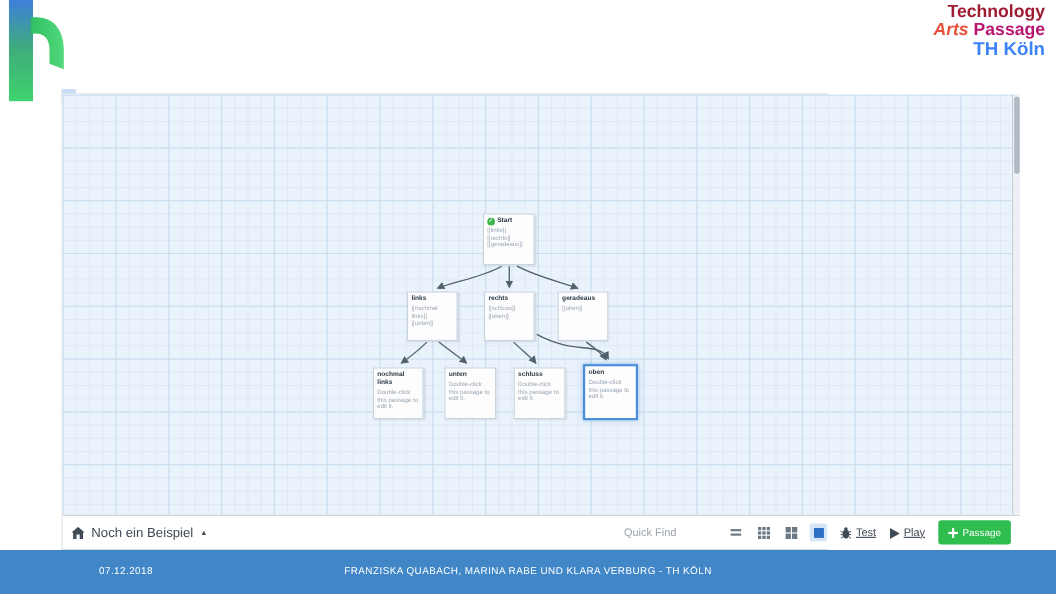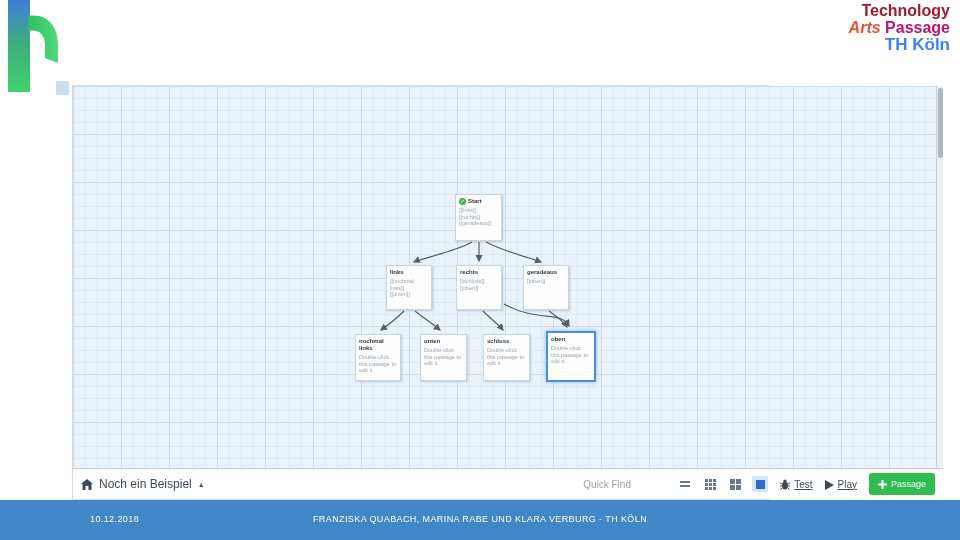--- a/index.html
+++ b/index.html
@@ -9,21 +9,21 @@
   .logo-left{position:absolute;left:8px;top:0;}
 
   
   .brand{position:absolute;right:10px;top:2px;text-align:right;font-weight:bold;line-height:17px;}
   .brand .l1{font-size:16px;color:#9E1B32;}
   .brand .l2a{font-size:16px;color:#E8503A;font-style:italic;}
   .brand .l2b{font-size:16px;color:#B8156E;}
   .brand .l3{font-size:17px;color:#3b82f6;}
 
   
-  .shot{position:absolute;left:72px;top:85px;width:697px;height:415px;border:1px solid #D5DBE2;box-sizing:border-box;background:#fff;}
+  .shot{position:absolute;left:56px;top:85px;width:697px;height:415px;border:1px solid #D5DBE2;box-sizing:border-box;background:#fff;}
   .grid{position:absolute;left:0;top:0;width:870px;height:382px;cursor:default;
     background-color:#EAF2FB;
     background-image:
       linear-gradient(#C9DDF0 1px,transparent 1px),
       linear-gradient(90deg,#C9DDF0 1px,transparent 1px),
       linear-gradient(#DCE9F6 1px,transparent 1px),
       linear-gradient(90deg,#DCE9F6 1px,transparent 1px);
     background-size:48px 48px,48px 48px,12px 12px,12px 12px;}
   .arrows{position:absolute;left:0;top:0;pointer-events:none;}
 
@@ -242,17 +242,17 @@
             <rect x="3.5" y="0" width="2" height="9" fill="#ffffff"></rect>
               <rect x="0" y="3.5" width="9" height="2" fill="#ffffff"></rect>
           </svg>
           <span>Passage</span>
         </button>
       </div>
     </div>
   </div>
 
   <div class="footer">
-    <span class="f-date">10.12.2018</span>
+    <span class="f-date">07.12.2018</span>
     <span class="f-credits">FRANZISKA QUABACH, MARINA RABE UND KLARA VERBURG - TH KÖLN</span>
   </div>
 
 </div>
 
 </body></html>

